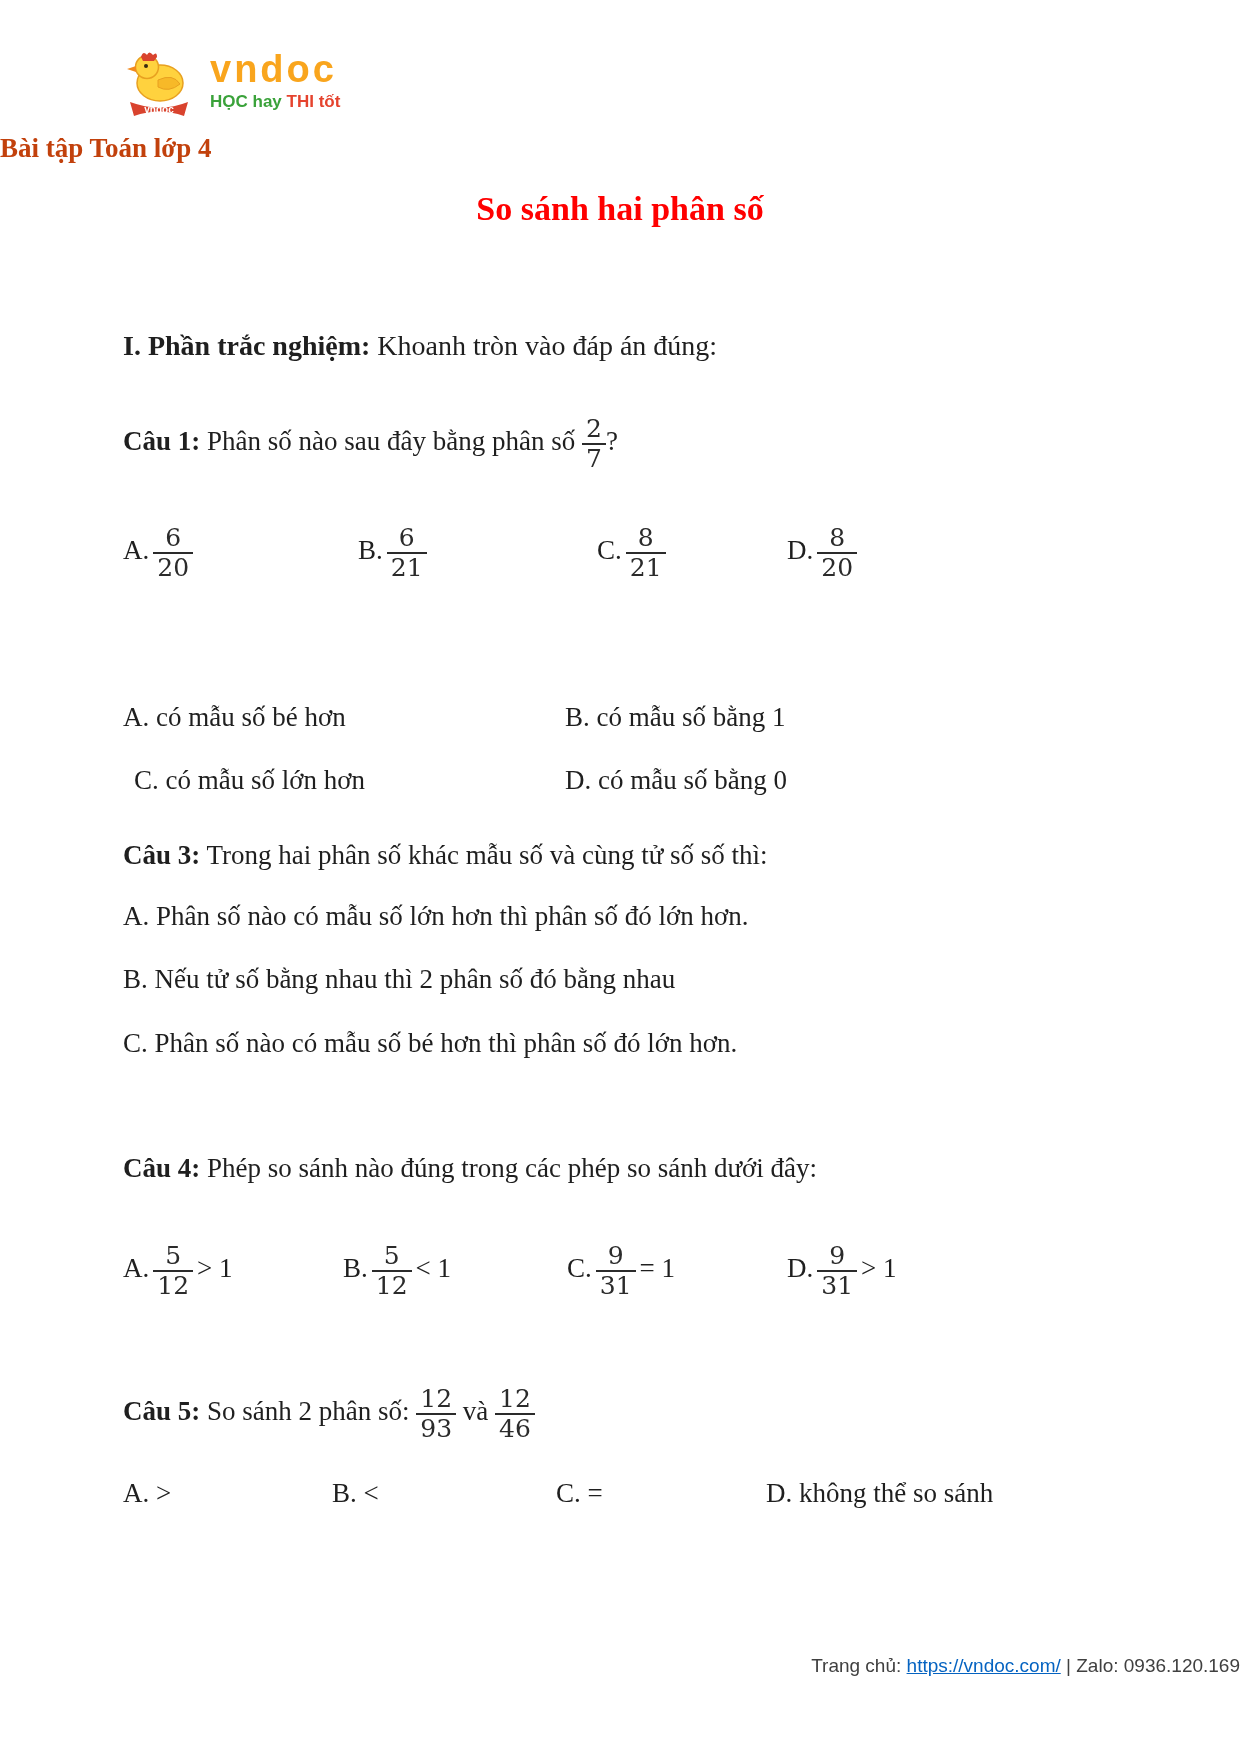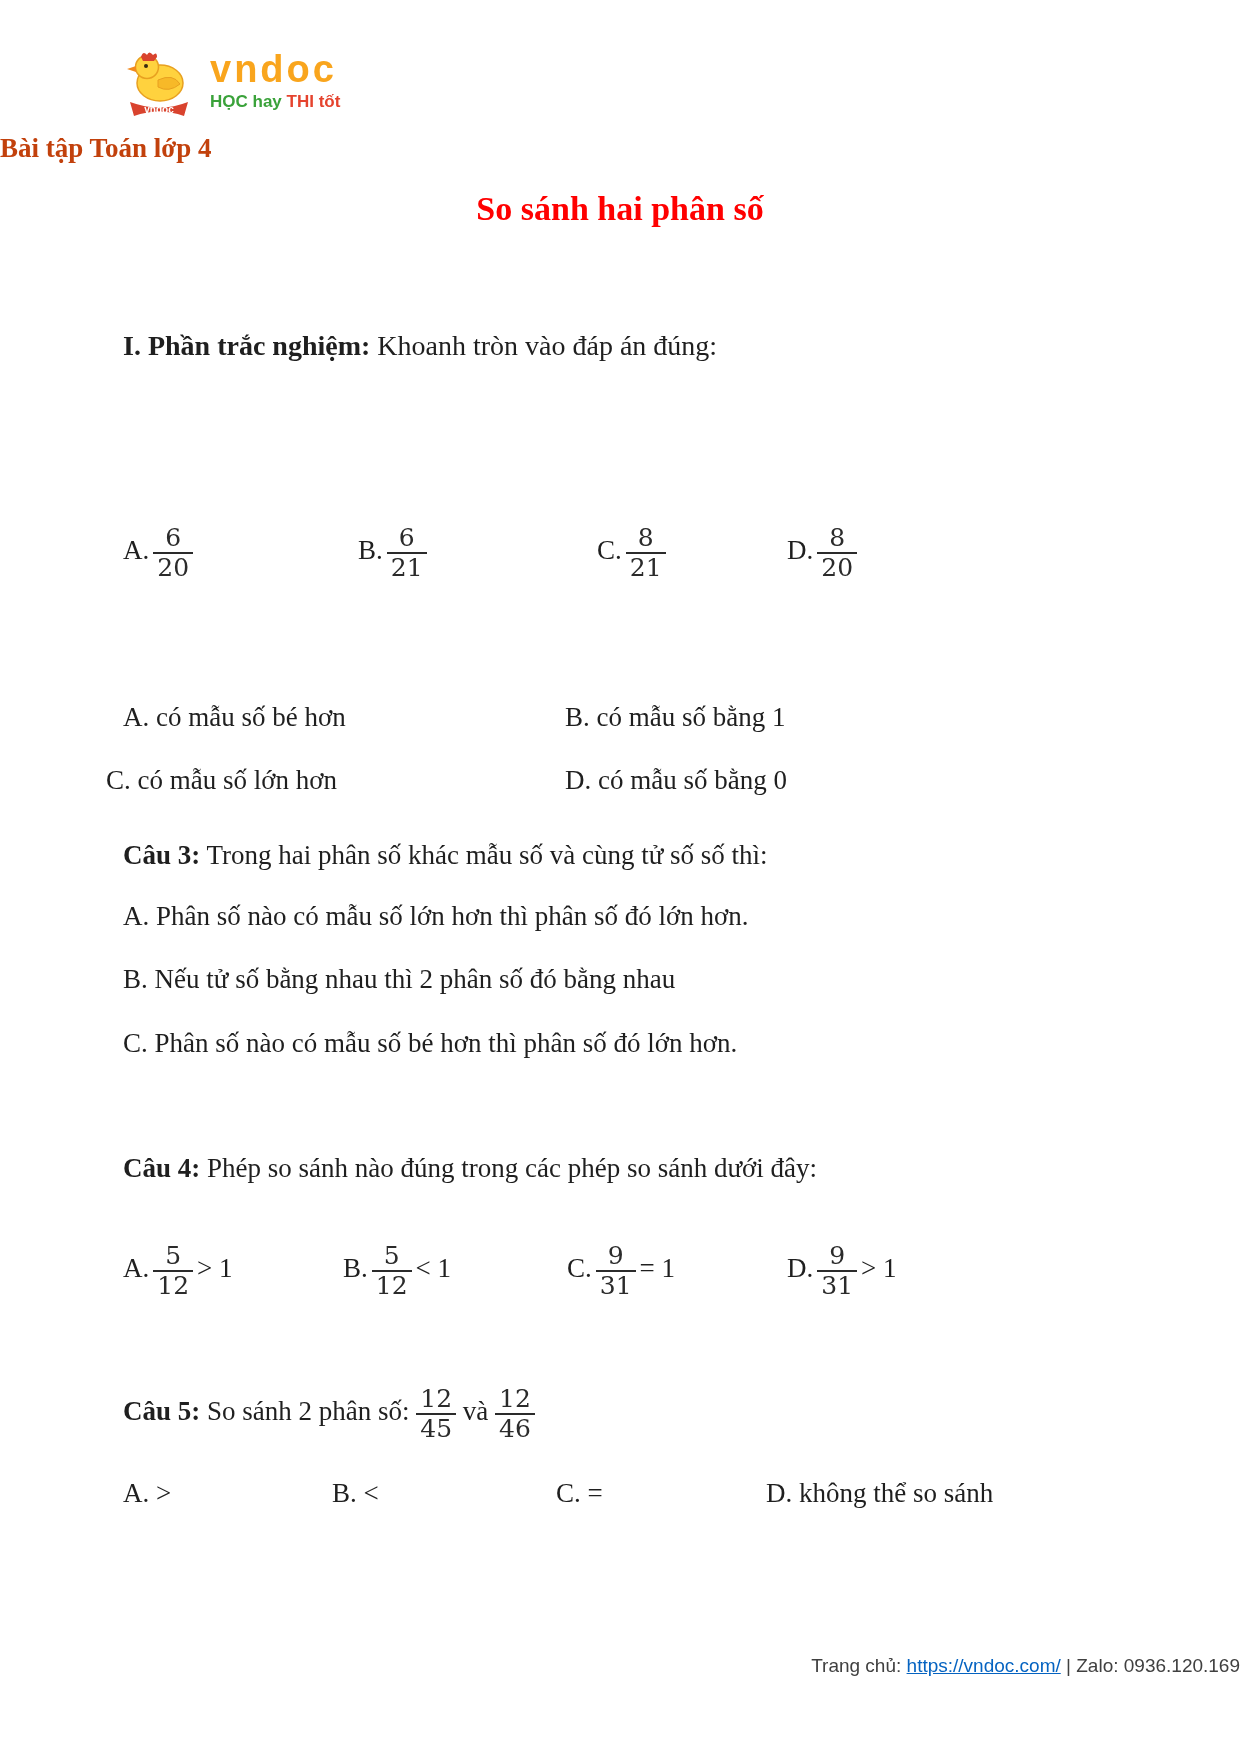--- a/index.html
+++ b/index.html
@@ -79,20 +79,28 @@
   </div>
 
   <div class="doc-title">Bài tập Toán lớp 4</div>
   <div class="doc-subtitle">So sánh hai phân số</div>
 
   <div class="section-heading">
     <span class="sec-label">I. Phần trắc nghiệm:</span>
     <span class="sec-instr">Khoanh tròn vào đáp án đúng:</span>
   </div>
 
+  <div class="q-line" style="top:415px;">
+    <span class="q-label">Câu 1:</span>
+    <span>Phân số nào sau đây bằng phân số</span>
+    <span class="frac">
+        <span class="num">2</span>
+        <span class="den">7</span>
+      </span><span>?</span>
+  </div>
 
   <div class="opt-row" style="top:524px;height:72px;">
     <span class="opt" style="left:123px;"><span>A.</span><span class="frac">
           <span class="num">6</span>
           <span class="den">20</span>
         </span></span>
     <span class="opt" style="left:358px;"><span>B.</span><span class="frac">
           <span class="num">6</span>
           <span class="den">21</span>
         </span></span>
@@ -104,21 +112,21 @@
           <span class="num">8</span>
           <span class="den">20</span>
         </span></span>
   </div>
 
   <div class="opt-row" style="top:702px;height:36px;">
     <span class="opt" style="left:123px;"><span>A.</span> <span>có mẫu số bé hơn</span></span>
     <span class="opt" style="left:565px;"><span>B.</span> <span>có mẫu số bằng 1</span></span>
   </div>
   <div class="opt-row" style="top:765px;height:36px;">
-    <span class="opt" style="left:106px;"><span>C.</span> <span>có mẫu số lớn hơn</span></span>
+    <span class="opt" style="left:134px;"><span>C.</span> <span>có mẫu số lớn hơn</span></span>
     <span class="opt" style="left:565px;"><span>D.</span> <span>có mẫu số bằng 0</span></span>
   </div>
 
   <div class="q-line" style="top:840px;">
     <span class="q-label">Câu 3:</span>
     <span>Trong hai phân số khác mẫu số và cùng tử số số thì:</span>
   </div>
   <div class="q-block-opt" style="top:901px;"><span>A.</span> <span>Phân số nào có mẫu số lớn hơn thì phân số đó lớn hơn.</span></div>
   <div class="q-block-opt" style="top:964px;"><span>B.</span> <span>Nếu tử số bằng nhau thì 2 phân số đó bằng nhau</span></div>
   <div class="q-block-opt" style="top:1028px;"><span>C.</span> <span>Phân số nào có mẫu số bé hơn thì phân số đó lớn hơn.</span></div>
@@ -144,21 +152,21 @@
           <span class="num">9</span>
           <span class="den">31</span>
         </span><span>&gt; 1</span></span>
   </div>
 
   <div class="q-line" style="top:1385px;">
     <span class="q-label">Câu 5:</span>
     <span>So sánh 2 phân số:</span>
     <span class="frac">
         <span class="num">12</span>
-        <span class="den">45</span>
+        <span class="den">93</span>
       </span>
     <span>và</span>
     <span class="frac">
         <span class="num">12</span>
         <span class="den">46</span>
       </span>
   </div>
   <div class="opt-row" style="top:1478px;height:36px;">
     <span class="opt" style="left:123px;"><span>A.</span> <span>&gt;</span></span>
     <span class="opt" style="left:332px;"><span>B.</span> <span>&lt;</span></span>

